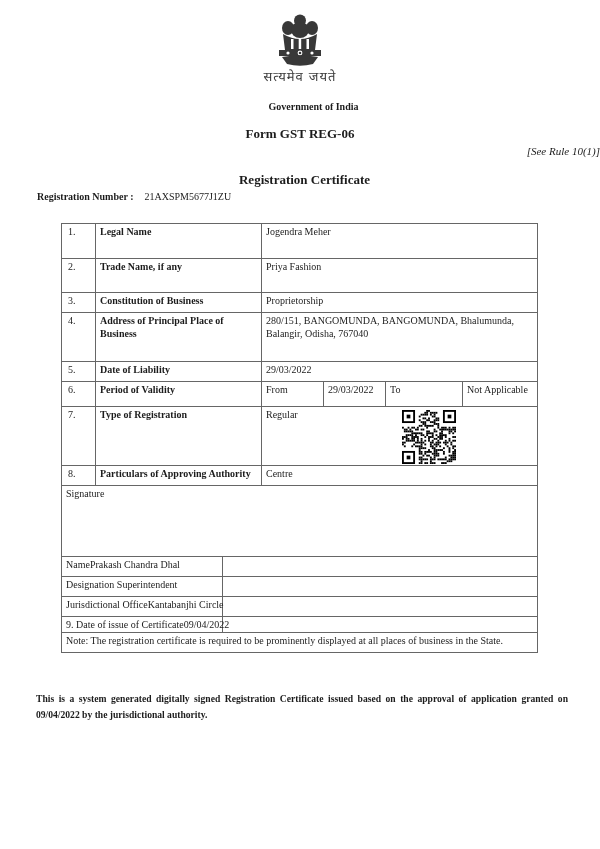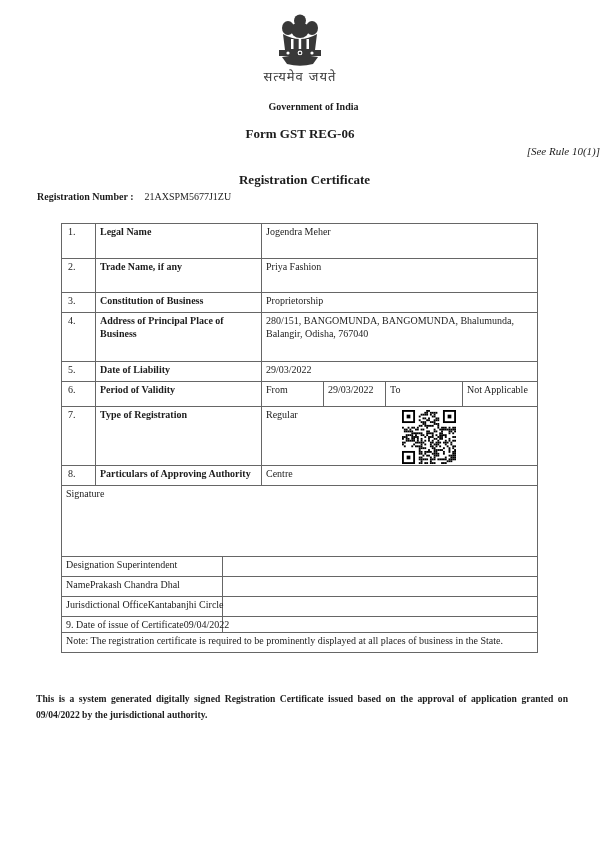--- a/index.html
+++ b/index.html
@@ -453,25 +453,25 @@
     <table class="sig-table">
       <colgroup>
           <col style="width:161px">
           <col style="width:315px">
         </colgroup>
       <tbody>
         <tr class="h71">
           <td colspan="2">Signature</td>
         </tr>
         <tr class="h20">
+          <td class="nowrap">NamePrakash Chandra Dhal</td>
+          <td></td>
+        </tr>
+        <tr class="h20">
           <td class="nowrap">Designation Superintendent</td>
-          <td></td>
-        </tr>
-        <tr class="h20">
-          <td class="nowrap">NamePrakash Chandra Dhal</td>
           <td></td>
         </tr>
         <tr class="h20">
           <td class="nowrap">Jurisdictional OfficeKantabanjhi Circle</td>
           <td></td>
         </tr>
         <tr class="h19">
           <td class="nowrap">9. Date of issue of Certificate09/04/2022</td>
           <td></td>
         </tr>

